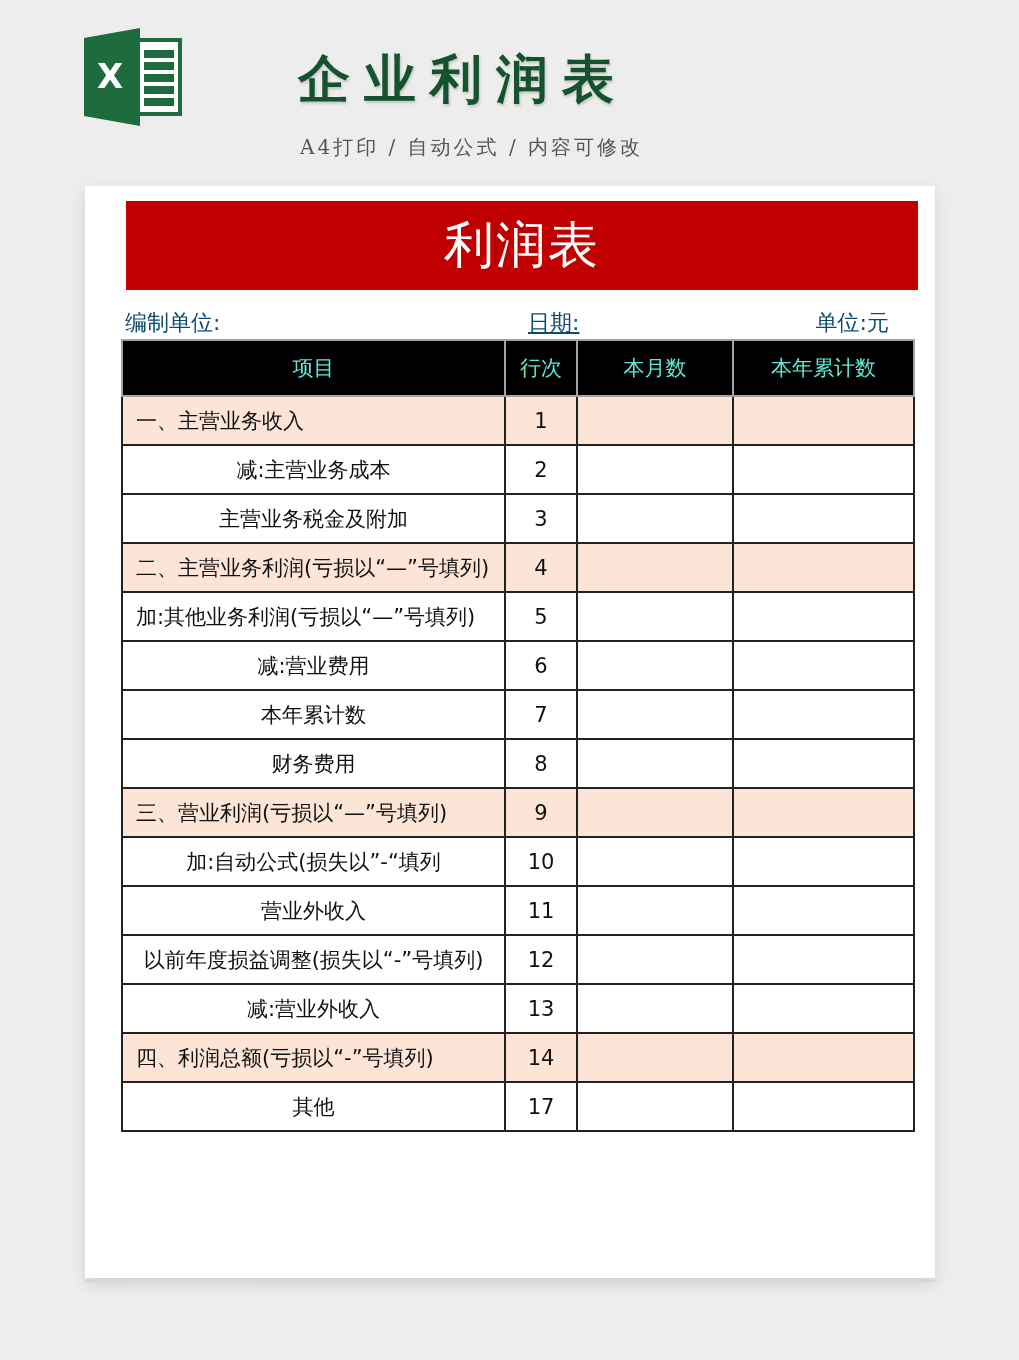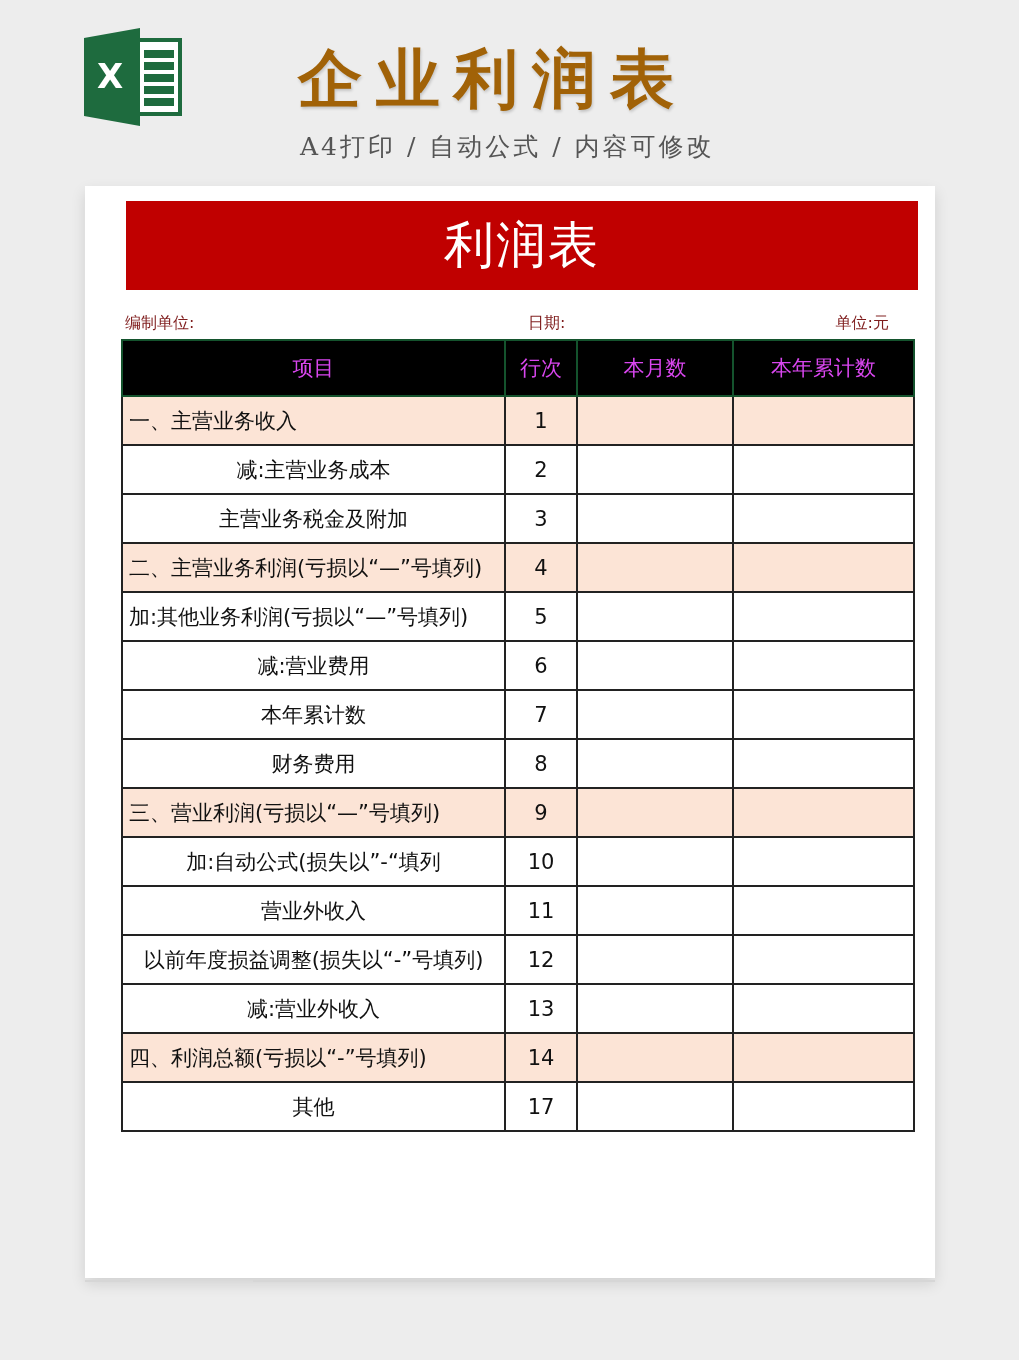--- a/index.html
+++ b/index.html
@@ -3,44 +3,44 @@
 <meta charset="utf-8">
 <style>
   html, body { margin:0; padding:0; }
   body {
     width:1019px; height:1360px; background:#ededed; position:relative; overflow:hidden;
     font-family:"DejaVu Sans", sans-serif;
   }
   .logo { position:absolute; left:84px; top:28px; width:100px; height:98px; }
   .main-title {
     position:absolute; left:298px; top:34px; font-family:"DejaVu Serif", serif;
-    font-size:64px; color:#a16207; letter-spacing:14px; line-height:90px; font-weight:bold;
+    font-size:52px; color:#14532d; letter-spacing:14px; line-height:90px; font-weight:bold;
     text-shadow:1px 2px 3px rgba(0,0,0,0.18);
   }
   .subtitle {
     position:absolute; left:300px; top:130px; font-family:"DejaVu Serif", serif;
-    font-size:25px; color:#555; letter-spacing:3px; line-height:34px;
+    font-size:20px; color:#555; letter-spacing:3px; line-height:34px;
   }
   .sheet {
     position:absolute; left:85px; top:186px; width:850px; height:1092px; background:#fff;
     box-shadow:0 6px 14px rgba(0,0,0,0.12);
   }
   .banner {
     position:absolute; left:41px; top:15px; width:792px; height:89px; background:#c00000;
     color:#fff; font-size:50px; text-align:center; line-height:89px; letter-spacing:2px;
   }
-  .meta { position:absolute; top:120px; font-size:16px; color:#7f1d1d; line-height:34px; }
+  .meta { position:absolute; top:120px; font-size:22px; color:#0c4a6e; line-height:34px; }
   table {
     position:absolute; left:36px; top:153px; width:792px; border-collapse:collapse;
     table-layout:fixed; font-size:21px;
   }
-  th { background:#000; color:#d946ef; font-weight:normal; height:52px; border:2px solid #14532d; }
+  th { background:#000; color:#5eead4; font-weight:normal; height:52px; border:2px solid #a3a3a3; }
   td { border:2px solid #222; height:47px; padding:0; text-align:center; color:#111; }
   tr.hl td { background:#fce4d6; }
-  td.item-left { text-align:left; padding-left:6px; }
+  td.item-left { text-align:left; padding-left:13px; }
   td.item-center { text-align:center; }
   .under { position:absolute; top:1280px; height:2px; background:#d6d6d6; }
 </style>
 </head>
 <body>
 
 <div class="logo">
   <svg width="100" height="98" viewBox="0 0 100 98">
     <rect x="38" y="12" width="58" height="74" fill="#fff" stroke="#1e6b3e" stroke-width="4"></rect>
     <g fill="#1e6b3e">
@@ -59,21 +59,21 @@
     <text x="26" y="60" font-family="DejaVu Sans, sans-serif" font-size="34" font-weight="bold" fill="#fff" text-anchor="middle">X</text>
   </svg>
 </div>
 
 <div class="main-title">企业利润表</div>
 <div class="subtitle">A4打印 / 自动公式 / 内容可修改</div>
 
 <div class="sheet">
   <div class="banner">利润表</div>
   <div class="meta" style="left:40px;">编制单位:</div>
-  <div class="meta" style="left:443px;">日期:</div>
+  <div class="meta" style="left:443px;text-decoration:underline;">日期:</div>
   <div class="meta" style="right:46px;">单位:元</div>
 
   <table>
     <colgroup>
       <col style="width:383px">
         <col style="width:72px">
         <col style="width:156px">
         <col style="width:181px">
     </colgroup>
     <thead>

